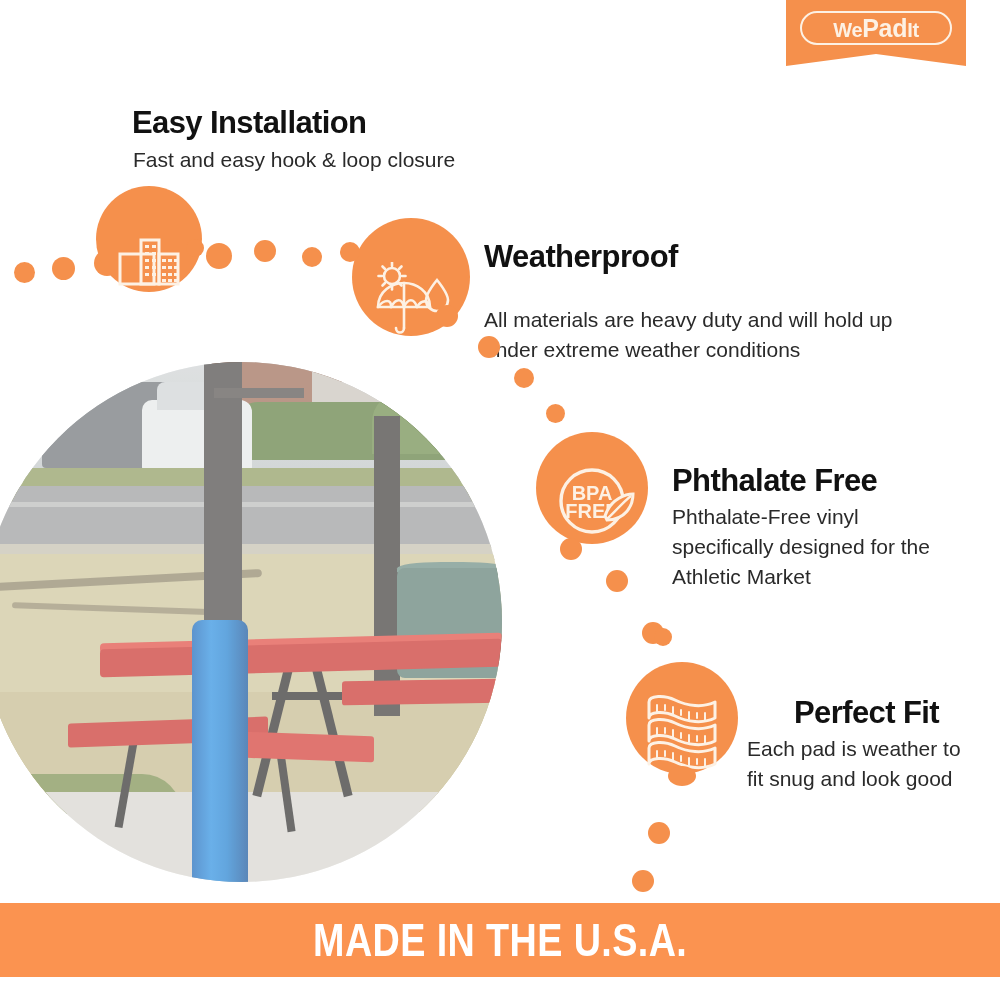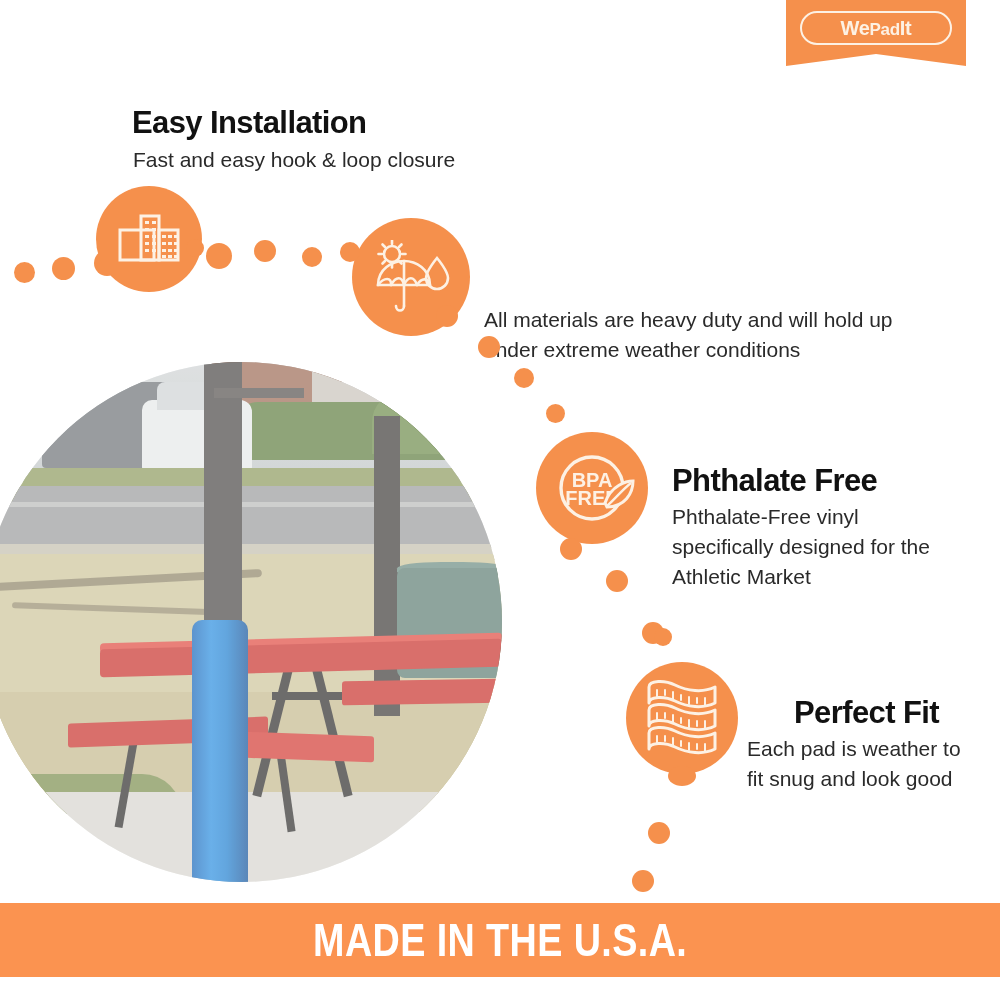--- a/index.html
+++ b/index.html
@@ -48,21 +48,21 @@
     left: 0; right: 0; top: 50%;
     transform: translateY(-50%);
     text-align: center;
     color: #FDF1E4;
     font-size: 20px;
     font-weight: bold;
     letter-spacing: -0.3px;
     line-height: 1;
     white-space: nowrap;
   }
-  .logo-text .big { font-size: 17px; }
+  .logo-text .big { font-size: 25px; }
 
   
   .feature-title {
     position: absolute;
     font-size: 31px;
     font-weight: bold;
     color: #111111;
     letter-spacing: -0.6px;
     white-space: nowrap;
     line-height: 1.1;
@@ -93,21 +93,21 @@
     background: #F5904C;
     border-radius: 50%;
   }
 
   
   .icon-circle {
     position: absolute;
     border-radius: 50%;
     background: #F5904C;
     display: flex;
-    align-items: center;
+    align-items: flex-end;
     justify-content: center;
   }
   .icon-nub {
     position: absolute;
     background: #F5904C;
     border-radius: 50%;
   }
 
   
   .photo-circle {
@@ -252,20 +252,21 @@
         <path d="M45 45 C50 37 56 38 58 45"></path>
         <line x1="32" y1="21" x2="32" y2="66"></line>
         <path d="M32 66 C32 72 24 72 24 66"></path>
         <path d="M65 18 C65 18 54 31 54 38 a11 11 0 0 0 22 0 C76 31 65 18 65 18 Z"></path>
       </g>
     </svg>
   </div>
   <div class="icon-nub" style="left:340px; top:242px; width:20px; height:20px;"></div>
   <div class="icon-nub" style="left:436px; top:305px; width:22px; height:22px;"></div>
 
+  <h2 class="feature-title" id="t-weather">Weatherproof</h2>
   <p class="feature-desc" id="d-weather">All materials are heavy duty and will hold up under extreme weather conditions</p>
 
   <div class="dot" style="left:478px; top:336px; width:22px; height:22px;"></div>
   <div class="dot" style="left:514px; top:368px; width:20px; height:20px;"></div>
   <div class="dot" style="left:546px; top:404px; width:19px; height:19px;"></div>
 
   <div class="icon-circle" style="left:536px; top:432px; width:112px; height:112px;">
     <svg width="86" height="86" viewBox="0 0 86 86">
       <circle cx="43" cy="43" r="31" fill="none" stroke="#FDF1E4" stroke-width="3.4"></circle>
       <text x="43" y="42" text-anchor="middle" font-family="Liberation Sans, sans-serif" font-size="20" font-weight="bold" fill="#FDF1E4">BPA</text>

